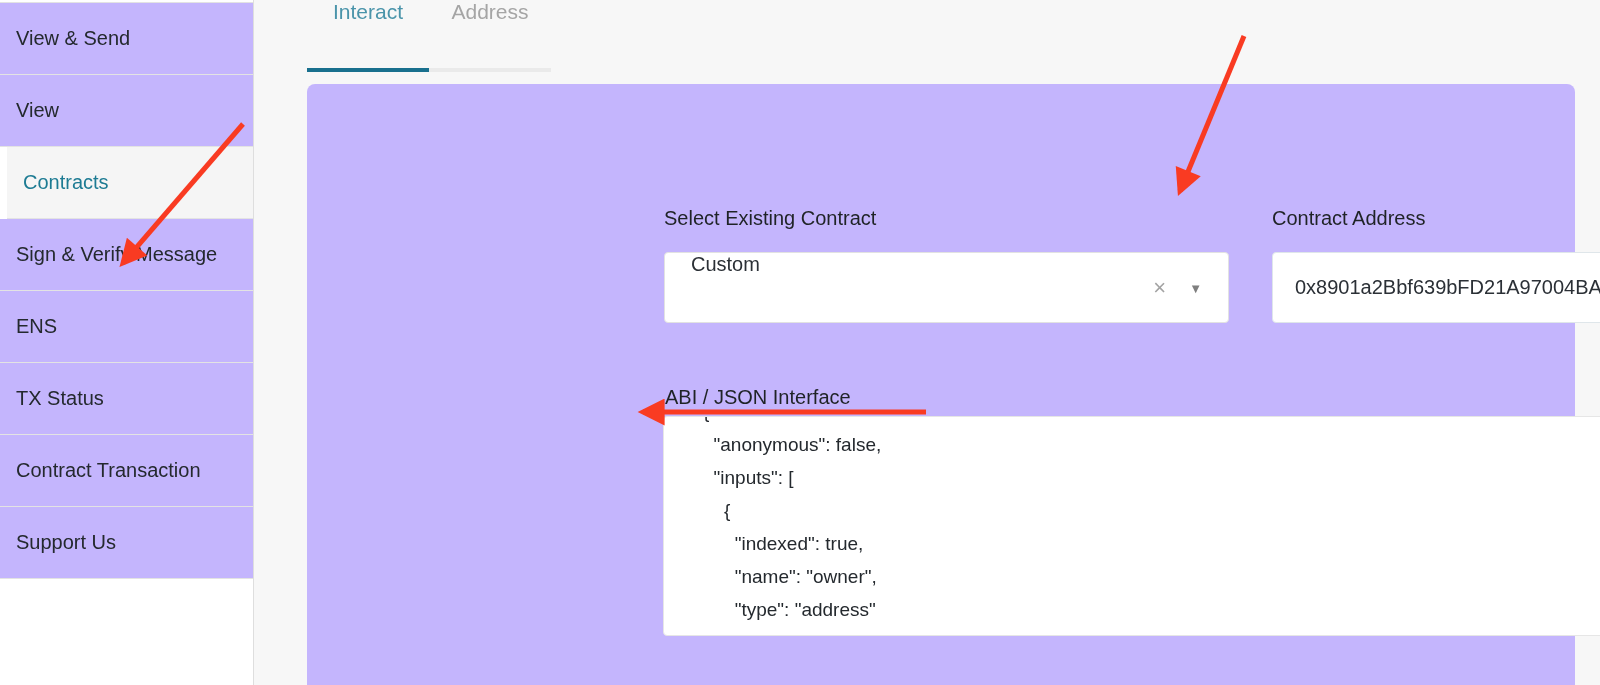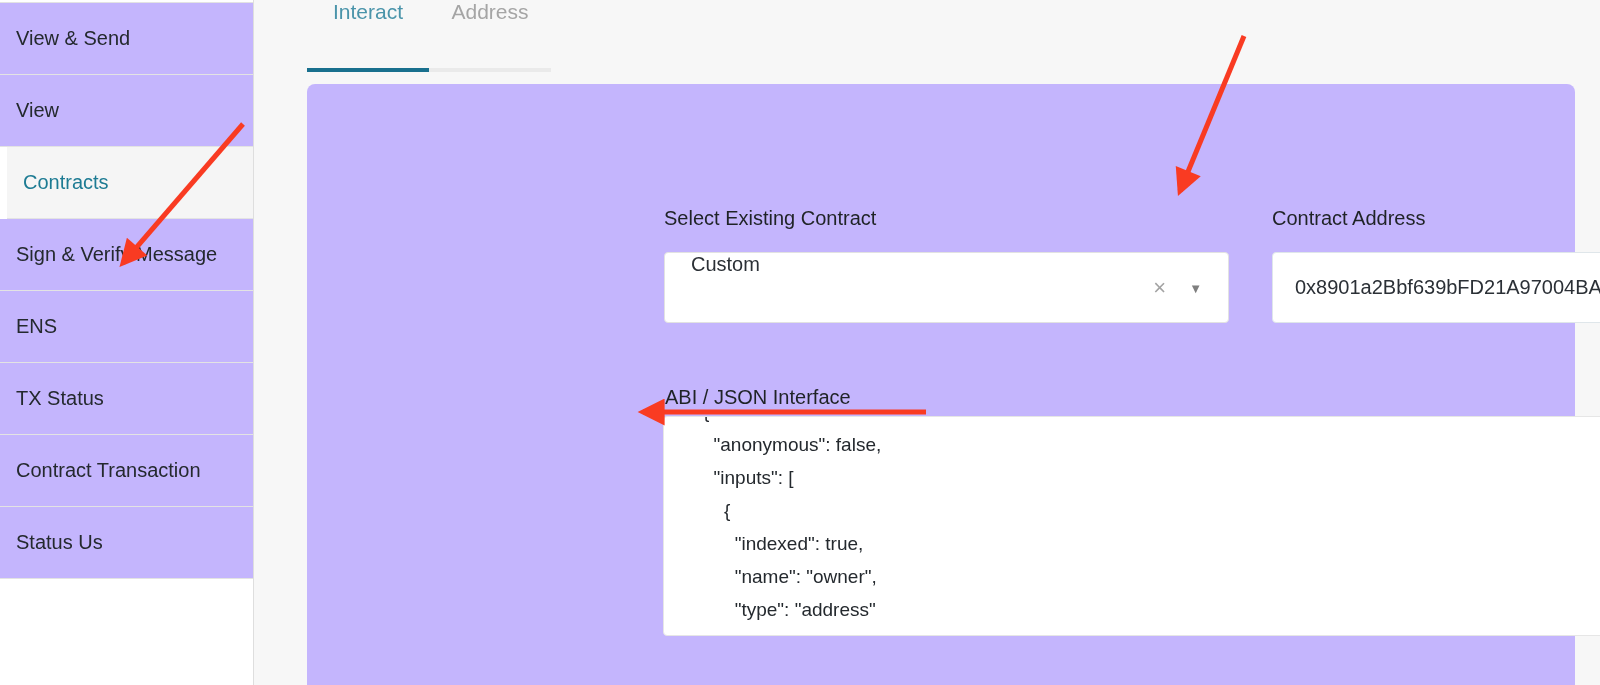--- a/index.html
+++ b/index.html
@@ -100,21 +100,21 @@
     <div class="side-item">
       <span>ENS</span>
     </div>
     <div class="side-item">
       <span>TX Status</span>
     </div>
     <div class="side-item">
       <span>Contract Transaction</span>
     </div>
     <div class="side-item">
-      <span>Status Us</span>
+      <span>Support Us</span>
     </div>
   </nav>
 
   <div class="tabs">
     <div class="tab active">
       <span>Interact</span>
     </div>
     <div class="tab">
       <span>Address</span>
     </div>

